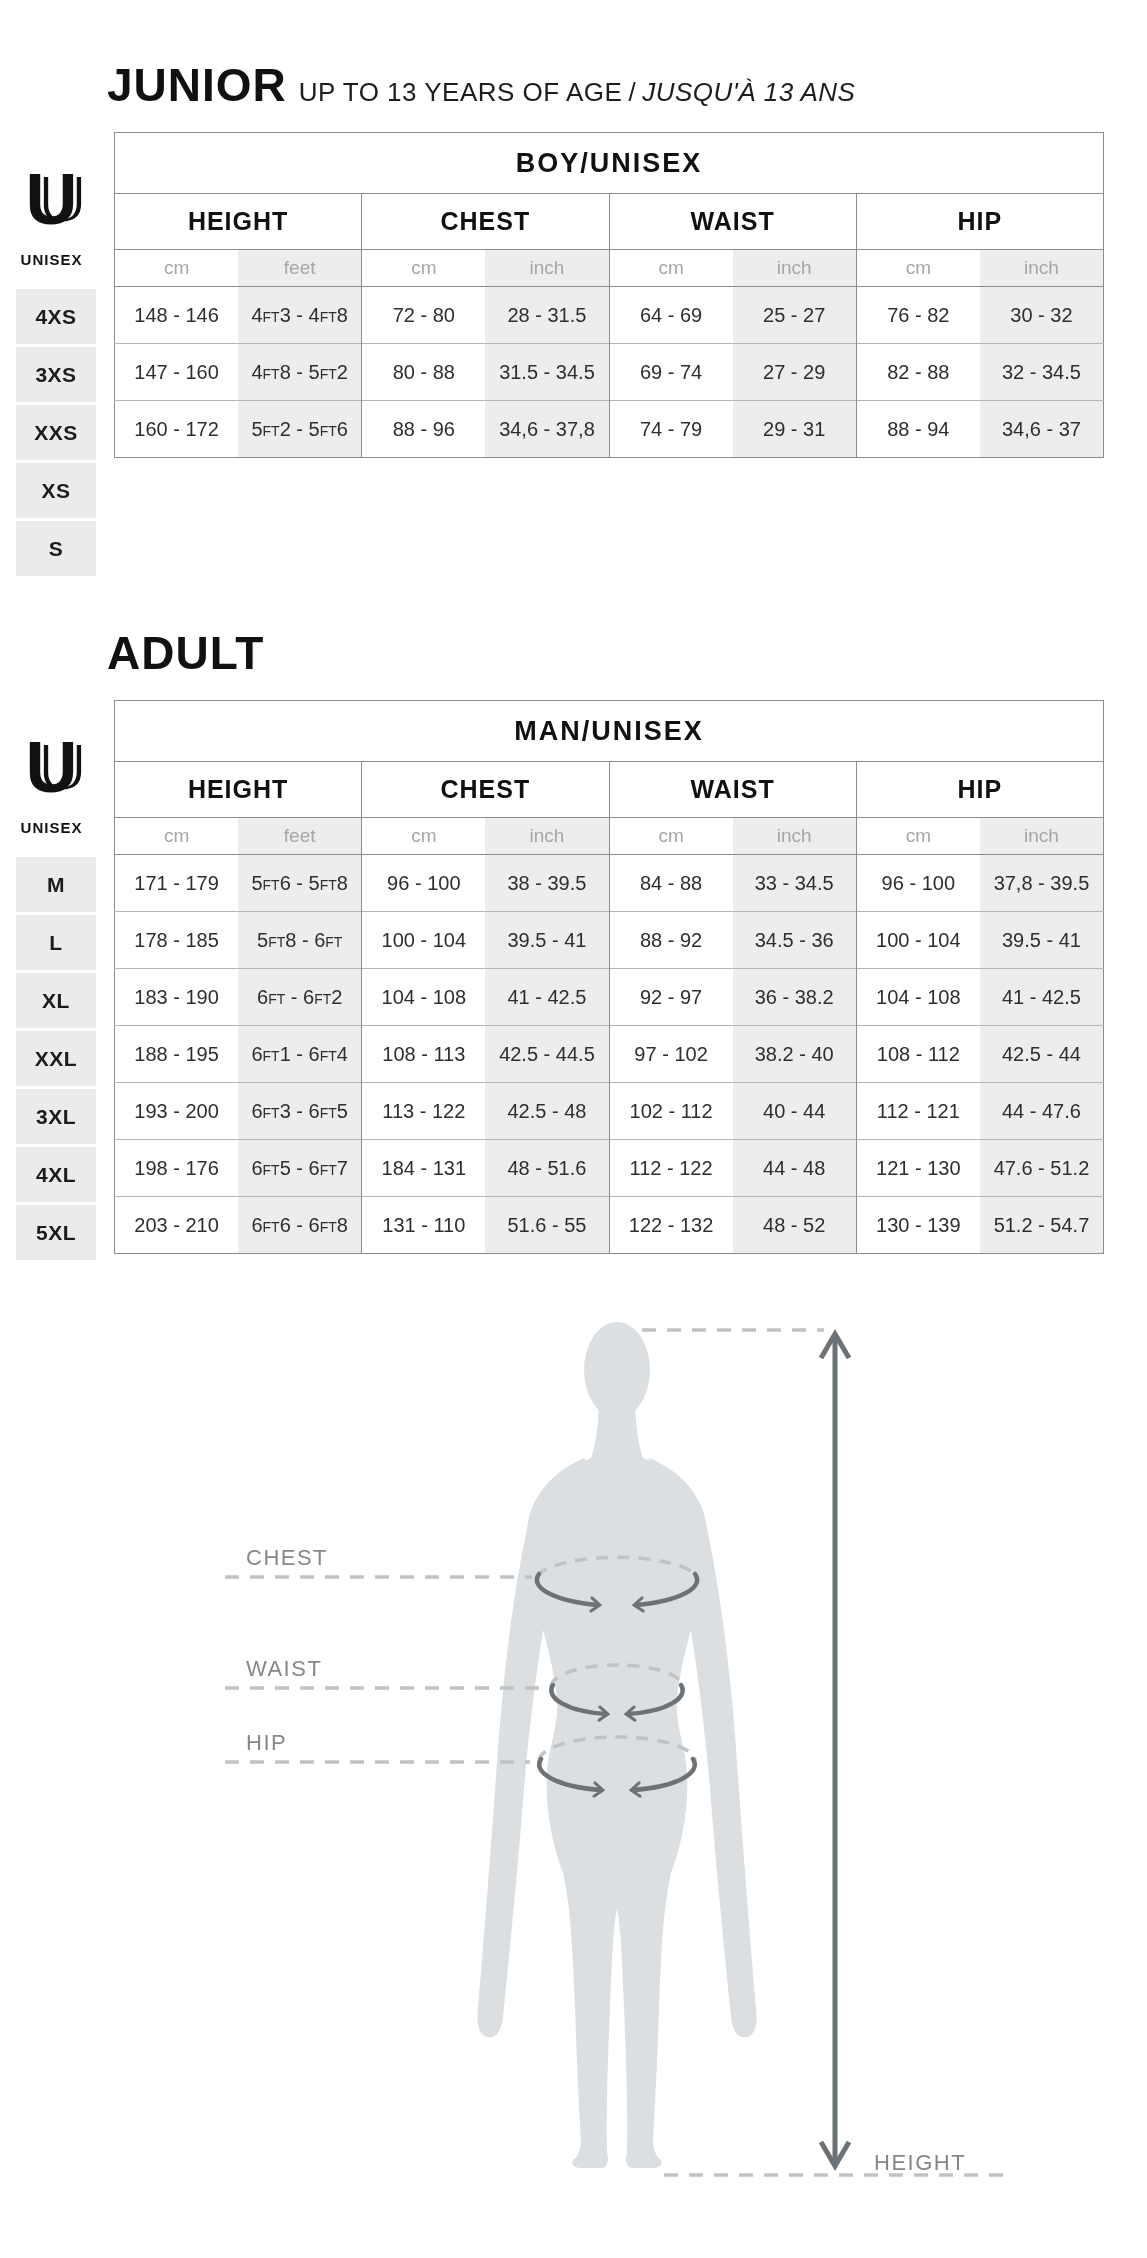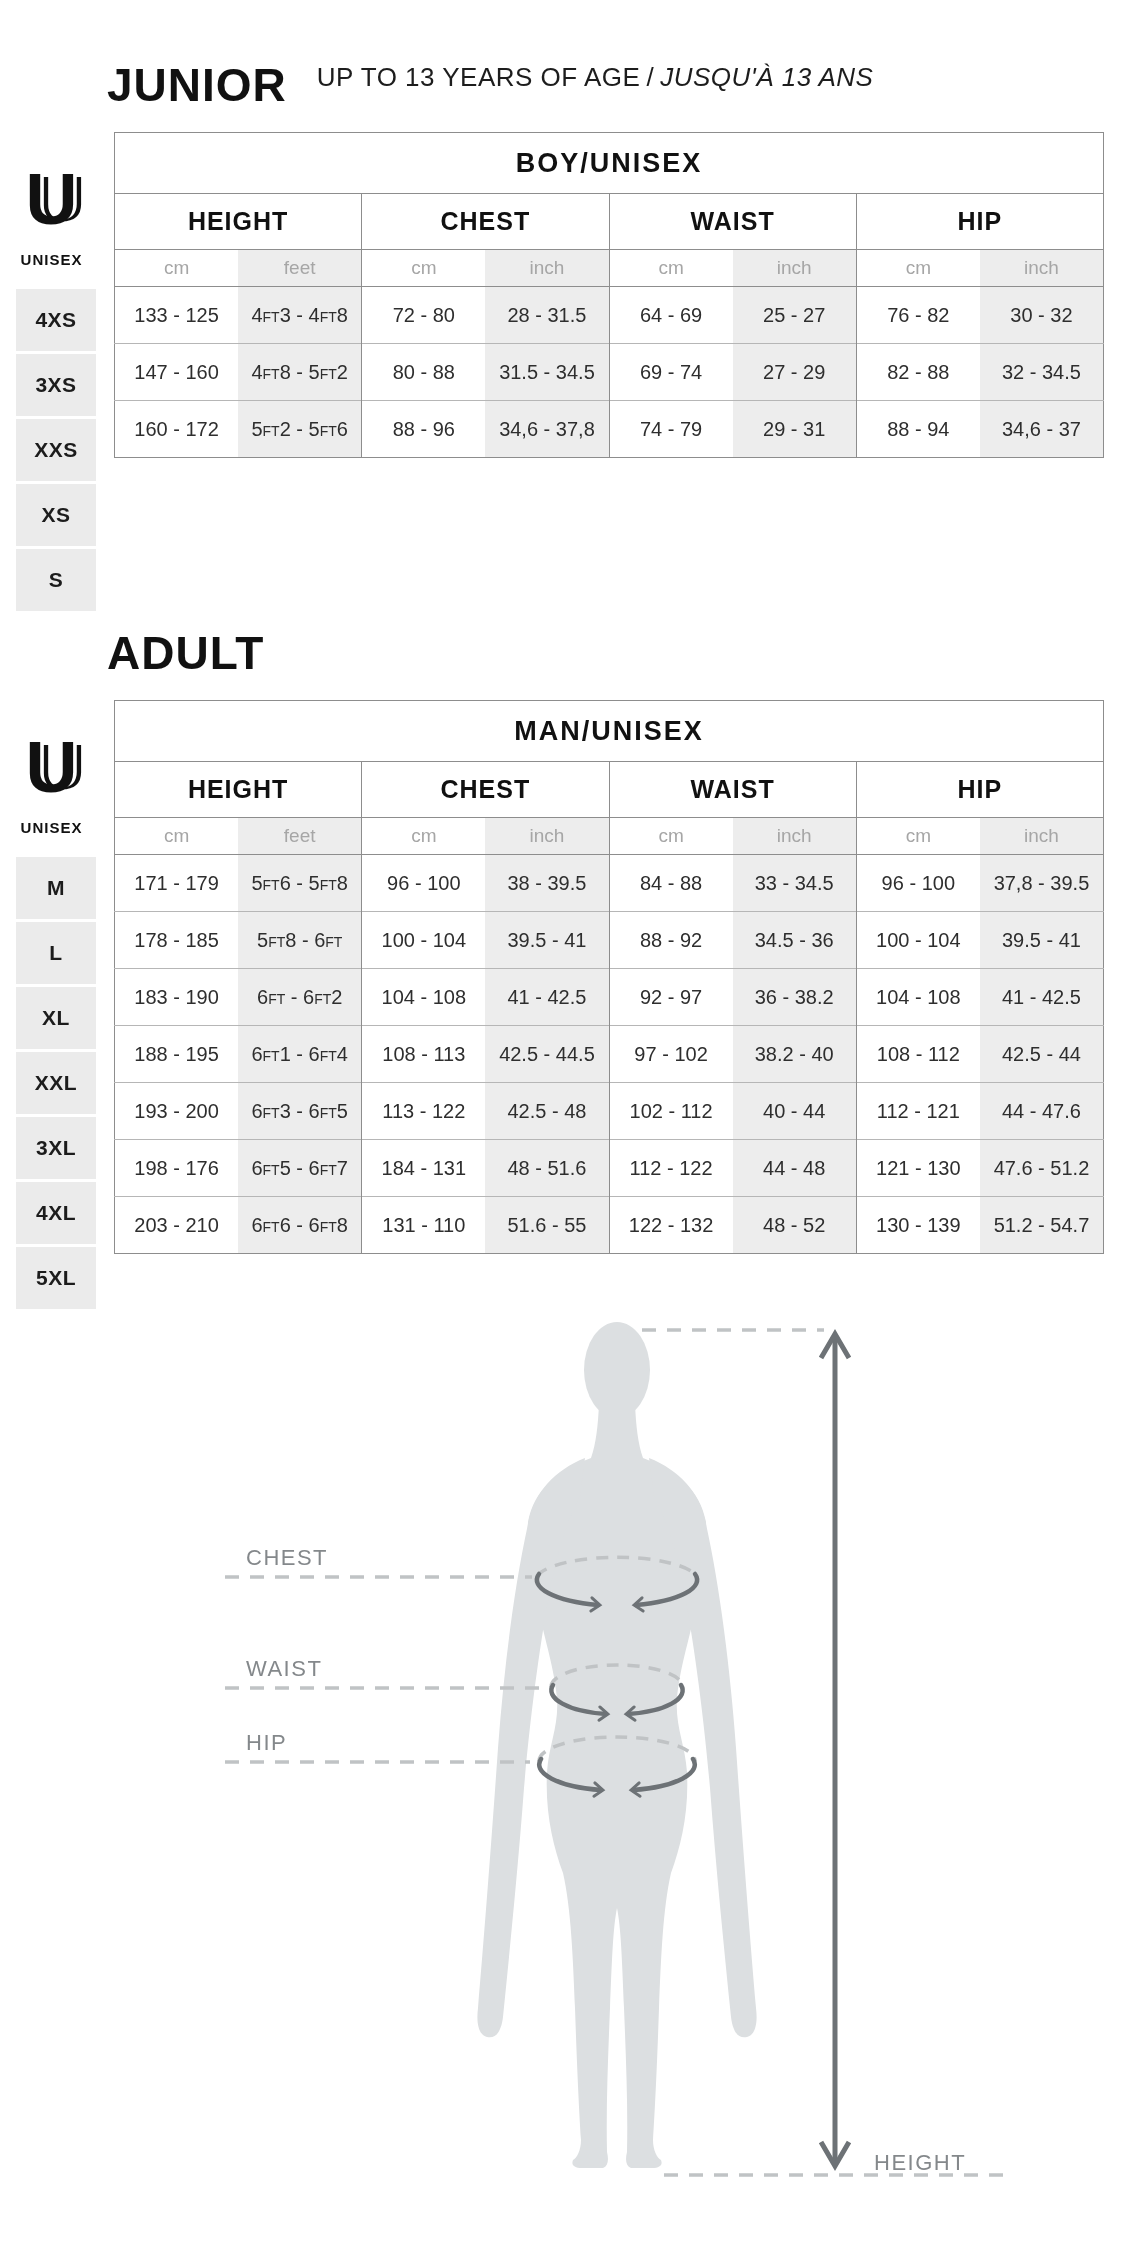--- a/index.html
+++ b/index.html
@@ -14,37 +14,37 @@
     --diagram-dash:#c0c3c5;
     --diagram-label:#84888b;
   }
   *{box-sizing:border-box;margin:0;padding:0}
   html,body{background:#fff}
   body{font-family:"Liberation Sans",sans-serif;}
   .canvas{position:relative;width:1147px;height:2258px;background:#fff;overflow:hidden}
 
   
   .section{position:absolute;left:0;width:1147px}
-  .title-row{position:absolute;left:107px;top:0;display:flex;align-items:flex-start;gap:30px;white-space:nowrap}
+  .title-row{position:absolute;left:107px;top:0;display:flex;align-items:flex-end;gap:12px;white-space:nowrap}
   .title-row h1{font-size:46px;font-weight:800;letter-spacing:1px;color:#111;line-height:1}
   .subtitle{font-size:26px;color:#1d1d1d;letter-spacing:.5px}
   .subtitle .fr{font-style:italic}
   .subtitle .sep{margin:0 6px}
 
   
   .table-zone{position:absolute;left:0;top:70px;width:1147px}
   .logo{position:absolute;left:0;top:30px;width:103px;text-align:center;color:#111}
   .logo-u{position:relative;display:inline-block;height:74px;line-height:74px;font-weight:900;font-size:72px}
   .logo-u .u-echo{position:absolute;left:11px;top:0;-webkit-text-stroke:6px #fff;z-index:0}
   .logo-u .u-main{position:relative;z-index:1}
   .logo-label{font-size:15px;font-weight:800;letter-spacing:1px;margin-top:15px}
 
   
   .sizes{position:absolute;left:16px;top:157px;width:80px}
-  .size-cell{height:62px;margin-bottom:3px;background:var(--size-cell-bg);
+  .size-cell{height:55px;margin-bottom:3px;background:var(--size-cell-bg);
     display:flex;align-items:center;justify-content:center;
     font-size:21px;font-weight:800;color:#1c1c1c;letter-spacing:.5px}
 
   
   table.tbl{position:absolute;left:114px;top:0;width:990px;border-collapse:collapse;table-layout:fixed;
     border:1px solid var(--border-strong);background:#fff}
   .tbl th,.tbl td{padding:0;text-align:center;vertical-align:middle;font-weight:normal}
   .tbl .group-h{height:61px;font-size:27px;font-weight:800;letter-spacing:2px;color:#111;
     border-bottom:1px solid var(--border-strong)}
   .tbl .col-h{height:56px;font-size:25px;font-weight:800;letter-spacing:1px;color:#111;
@@ -107,21 +107,21 @@
               <th class="unit gl">cm</th>
               <th class="unit alt">inch</th>
               <th class="unit gl">cm</th>
               <th class="unit alt">inch</th>
               <th class="unit gl">cm</th>
               <th class="unit alt">inch</th>
             </tr>
           </thead>
           <tbody>
             <tr>
-              <td class="">133 - 125</td>
+              <td class="">148 - 146</td>
               <td class="alt">4<span class="ft">FT</span>3 - 4<span class="ft">FT</span>8</td>
               <td class=" gl">72 - 80</td>
               <td class="alt">28 - 31.5</td>
               <td class=" gl">64 - 69</td>
               <td class="alt">25 - 27</td>
               <td class=" gl">76 - 82</td>
               <td class="alt">30 - 32</td>
             </tr>
             <tr>
               <td class="">147 - 160</td>

